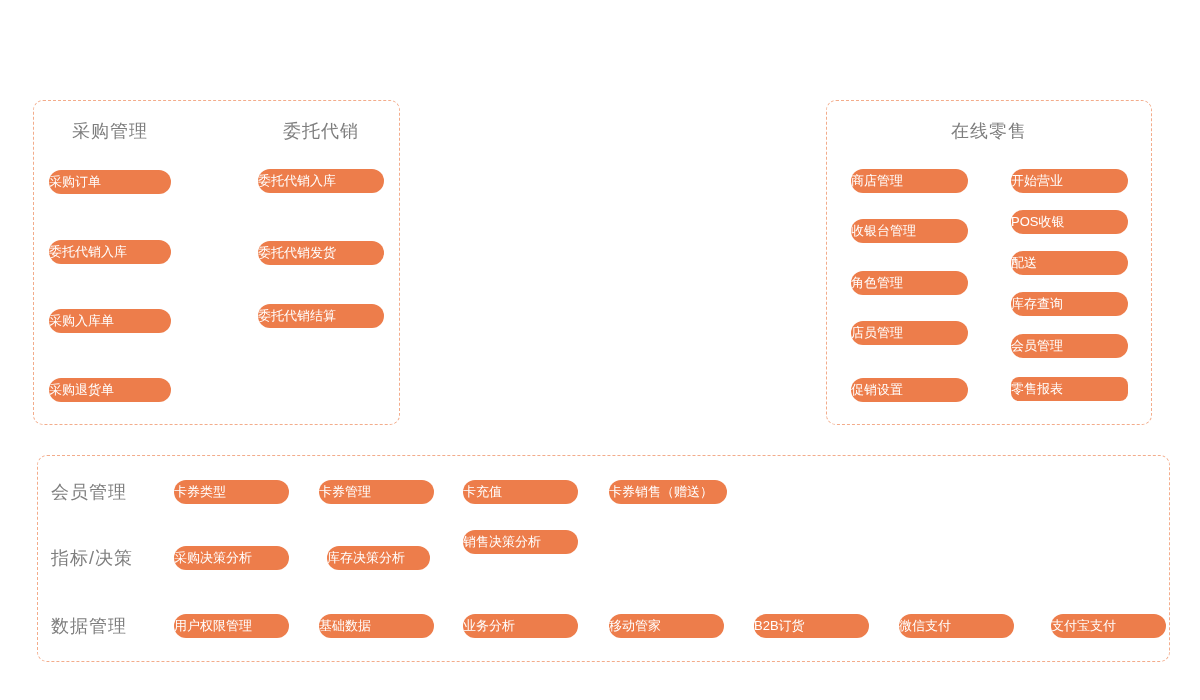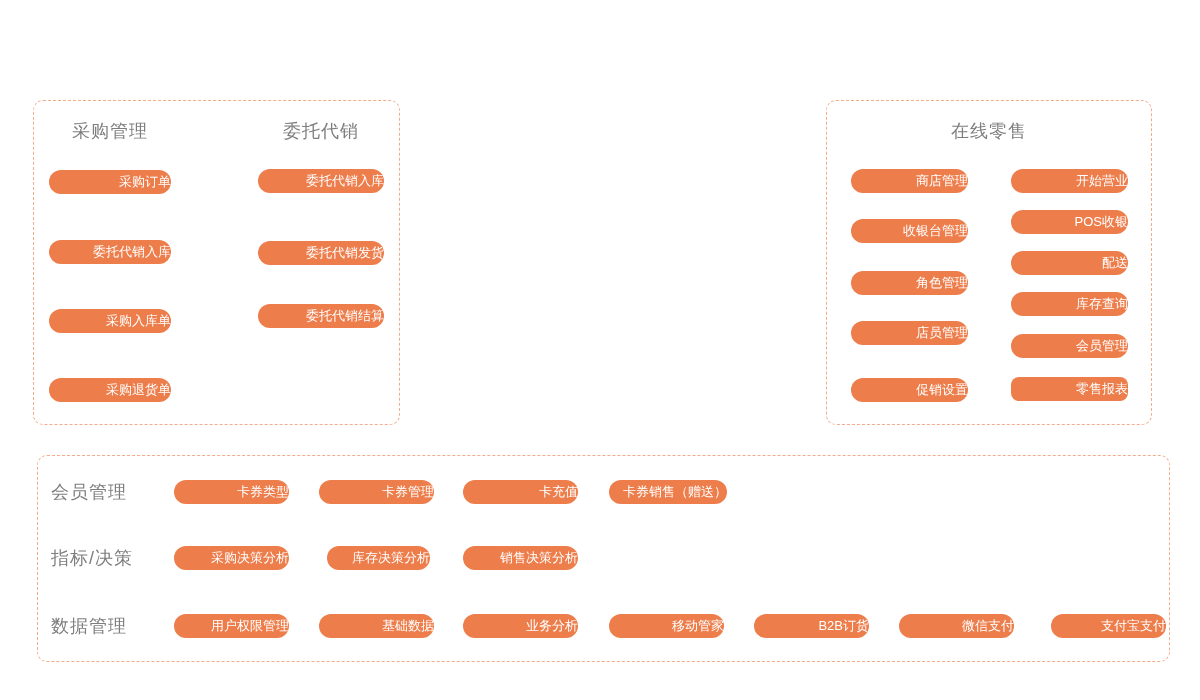--- a/index.html
+++ b/index.html
@@ -12,21 +12,21 @@
   html,body{width:1200px;height:700px;background:#ffffff;
     font-family:"Liberation Sans","DejaVu Sans",sans-serif;}
   .stage{position:relative;width:1200px;height:700px;overflow:hidden;background:#fff;}
   .title{position:absolute;left:33px;top:30px;font-size:25px;font-weight:400;
     color:var(--title-gray);letter-spacing:1px;}
   .panel{position:absolute;border:1px dashed var(--border);border-radius:10px;background:#fff;}
   .panel-header{position:absolute;color:var(--header-gray);font-size:18px;
     text-align:center;letter-spacing:1px;white-space:nowrap;}
   .panel-header.full{left:0;right:0;}
   .pill{position:absolute;height:24px;line-height:24px;border-radius:12px;
-    background:var(--accent);color:#ffffff;font-size:13px;text-align:right;
+    background:var(--accent);color:#ffffff;font-size:13px;text-align:left;
     white-space:nowrap;overflow:hidden;}
   .row-label{position:absolute;color:var(--header-gray);font-size:18px;
     line-height:24px;letter-spacing:1px;white-space:nowrap;}
 </style>
 </head>
 <body>
 
 <div class="stage">
 
 
@@ -66,21 +66,21 @@
 
     <div class="row-label" style="left:13px;top:24px;">会员管理</div>
     <div class="pill" style="left:136px;top:24px;width:115px;">卡券类型</div>
     <div class="pill" style="left:281px;top:24px;width:115px;">卡券管理</div>
     <div class="pill" style="left:425px;top:24px;width:115px;">卡充值</div>
     <div class="pill" style="left:571px;top:24px;width:118px;">卡券销售（赠送）</div>
 
     <div class="row-label" style="left:13px;top:90px;">指标/决策</div>
     <div class="pill" style="left:136px;top:90px;width:115px;">采购决策分析</div>
     <div class="pill" style="left:281px;top:90px;width:103px;margin-left:8px;">库存决策分析</div>
-    <div class="pill" style="left:425px;top:90px;width:115px;">销售决策分析</div>
+    <div class="pill" style="left:425px;top:74px;width:115px;">销售决策分析</div>
 
     <div class="row-label" style="left:13px;top:158px;">数据管理</div>
     <div class="pill" style="left:136px;top:158px;width:115px;">用户权限管理</div>
     <div class="pill" style="left:281px;top:158px;width:115px;">基础数据</div>
     <div class="pill" style="left:425px;top:158px;width:115px;">业务分析</div>
     <div class="pill" style="left:571px;top:158px;width:115px;">移动管家</div>
     <div class="pill" style="left:716px;top:158px;width:115px;">B2B订货</div>
     <div class="pill" style="left:861px;top:158px;width:115px;">微信支付</div>
     <div class="pill" style="left:1013px;top:158px;width:115px;">支付宝支付</div>
   </div>

